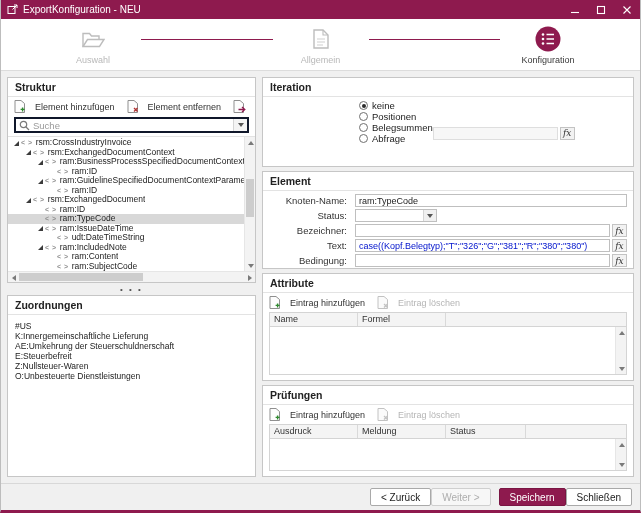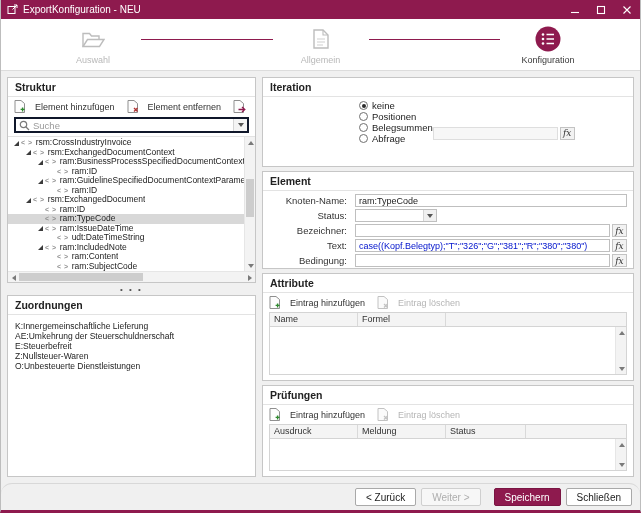--- a/index.html
+++ b/index.html
@@ -106,21 +106,21 @@
   .th{font-size:9px;color:#333;padding:1px 4px;border-right:1px solid #d9d9d9;white-space:nowrap;overflow:hidden;}
   .grid-attr .th:nth-of-type(1){width:88px;}
   .grid-attr .th:nth-of-type(2){width:88px;}
   .grid-pruef .th:nth-of-type(1){width:88px;}
   .grid-pruef .th:nth-of-type(2){width:88px;}
   .grid-pruef .th:nth-of-type(3){width:80px;}
   .grid-body{flex:1;display:flex;overflow:hidden;background:#fff;}
   .grid-rows{flex:1;}
 
   
-  .footer{height:27px;flex:none;background:var(--bg);border-top:1px solid #d8d8d8;display:flex;align-items:center;justify-content:flex-end;gap:5px;padding:0 8px;border-radius:11px;}
+  .footer{height:27px;flex:none;background:var(--bg);border-top:1px solid #d8d8d8;display:flex;align-items:center;justify-content:flex-end;padding:0 8px;}
   .btn{font-size:10px;padding:2px 10px;height:18px;background:#fff;border:1px solid #a9a9a9;border-radius:2px;color:#222;cursor:default;display:flex;align-items:center;}
   .btn.disabled{color:#aeaeae;border-color:#cfcfcf;background:#f7f7f7;}
   .btn.primary{background:var(--accent);border-color:var(--accent-dark);color:#fff;margin-left:8px;}
 </style>
 </head>
 <body>
 
 <div class="app">
 
   <div class="titlebar">
@@ -339,20 +339,21 @@
           </div>
         </div>
       </div>
 
       <div class="splitter">• • •</div>
 
       <div class="panel panel-zuordnungen">
         <div class="panel-header">Zuordnungen</div>
         <div class="zu-list">
 
+            <div class="zu-item">#US</div>
 
             <div class="zu-item">K:Innergemeinschaftliche Lieferung</div>
 
             <div class="zu-item">AE:Umkehrung der Steuerschuldnerschaft</div>
 
             <div class="zu-item">E:Steuerbefreit</div>
 
             <div class="zu-item">Z:Nullsteuer-Waren</div>
 
             <div class="zu-item">O:Unbesteuerte Dienstleistungen</div>

